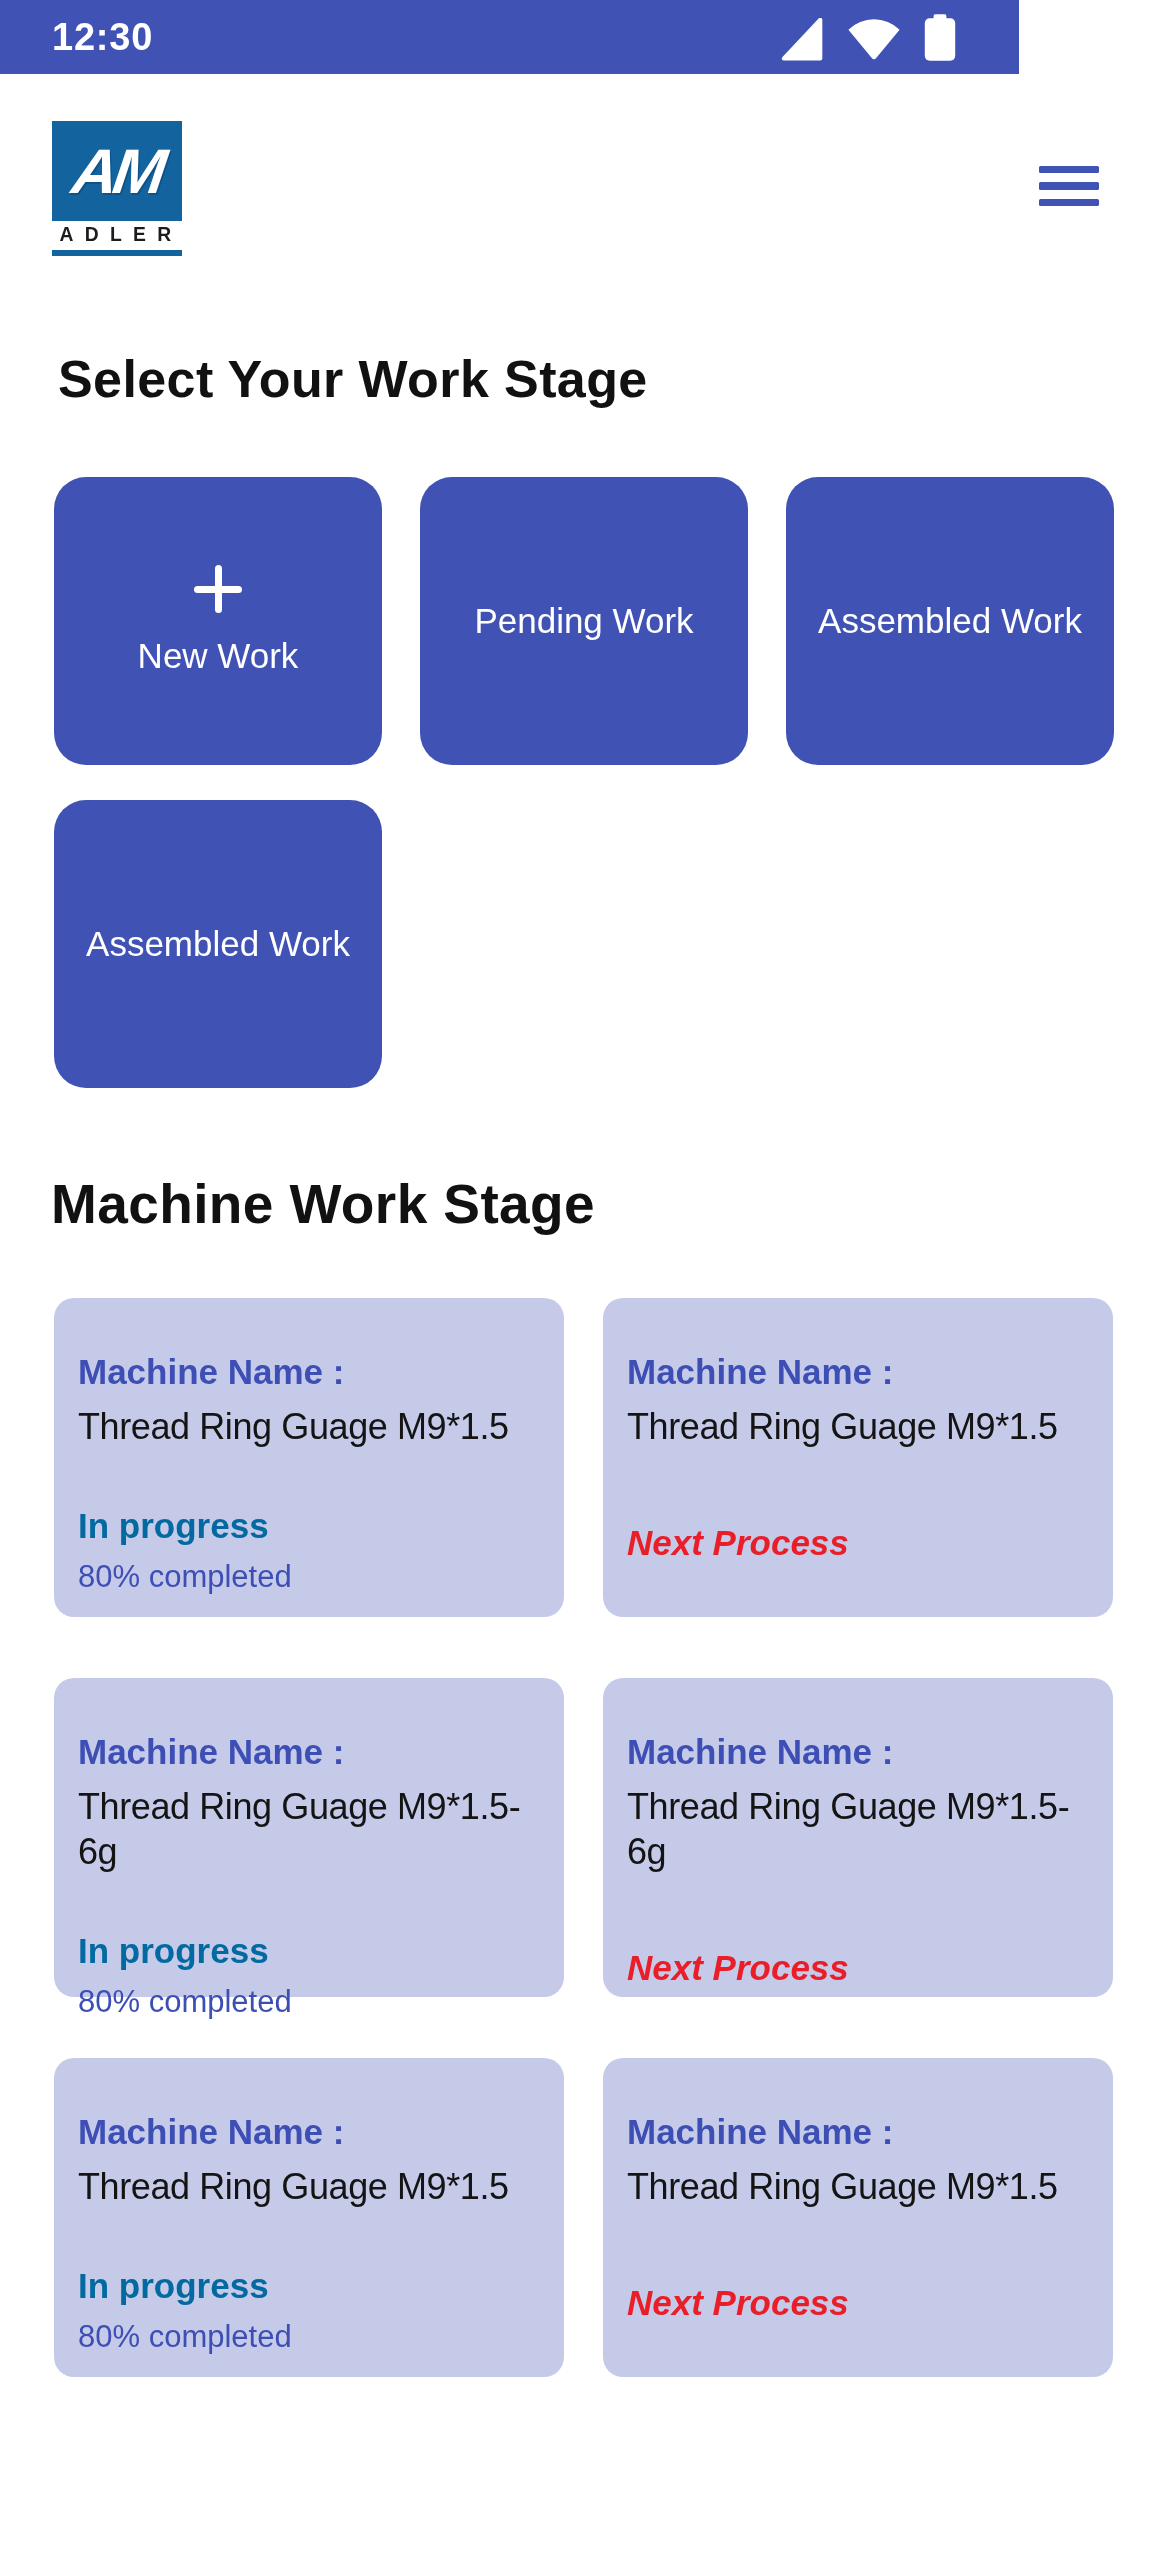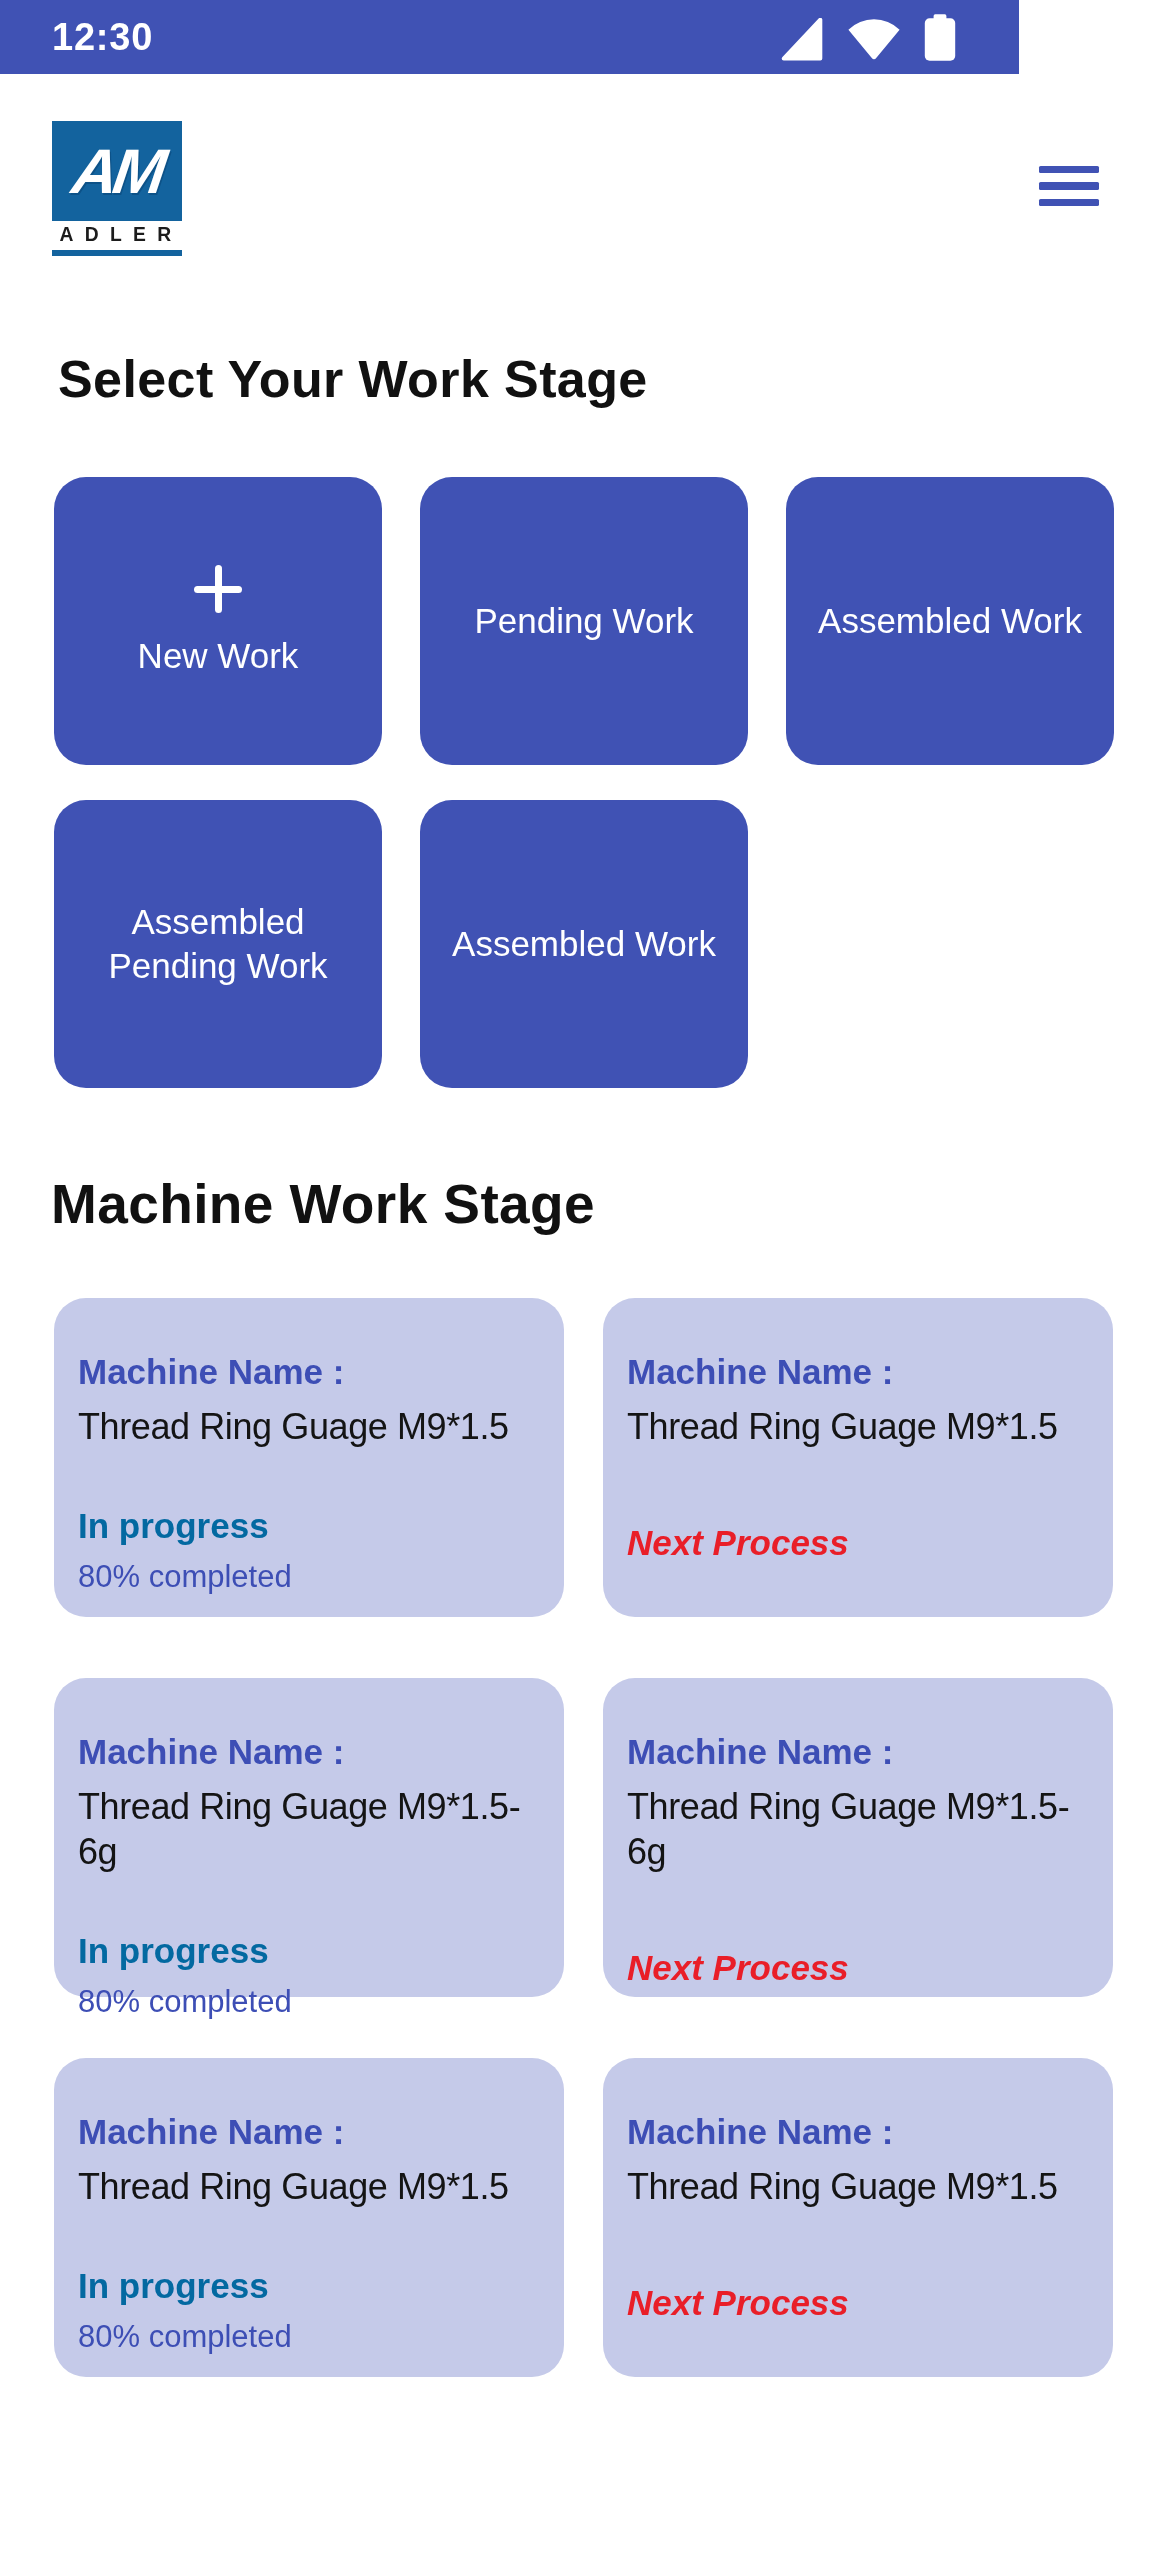--- a/index.html
+++ b/index.html
@@ -45,21 +45,21 @@
     padding:0 22.5px; cursor:pointer; border:none; }
   .wbtn .lbl{ color:#fff; }
   .plus{ position:relative; width:48px; height:48px; margin-bottom:21px; }
   .plus::before, .plus::after{ content:""; position:absolute; background:#ffffff; border-radius:4px; }
   .plus::before{ left:21px; top:0; width:7.2px; height:48px; }
   .plus::after{ left:0; top:21px; width:48px; height:7.2px; }
 
   
   .machine-grid{ position:absolute; left:54px; top:1298px; width:1058px;
     display:grid; grid-template-columns:510px 510px; column-gap:39px; row-gap:61px; }
-  .mcard{ width:510px; height:319px; background:#c5cae9; border-radius:32px;
+  .mcard{ width:510px; height:319px; background:#c5cae9; border-radius:20px;
     padding:52px 24px 0 24px; cursor:pointer; }
   .mlabel{ color:#3d4eb5; font-size:35px; font-weight:bold; line-height:44px; }
   .mname{ color:#141414; font-size:36px; line-height:45px; margin-top:9.7px; letter-spacing:-0.4px; }
   .mstatus{ font-size:35px; font-weight:bold; line-height:44px; }
   .mcard.progress .mstatus{ color:#0369a1; margin-top:55px; }
   .mcard.next .mstatus{ color:#e91e28; margin-top:72px;font-style:italic; }
   .mprogress{ color:#3d4eb5; font-size:31px; line-height:39px; margin-top:9.7px; }
 </style>
 </head>
 <body>
@@ -101,23 +101,20 @@
     <span class="plus"></span>
     <span class="lbl">New Work</span>
   </button>
   <button class="wbtn">
     <span class="lbl">Pending Work</span>
   </button>
   <button class="wbtn">
     <span class="lbl">Assembled Work</span>
   </button>
   <button class="wbtn">
-    <span class="lbl">Assembled Pending Work</span>
-  </button>
-  <button class="wbtn">
     <span class="lbl">Assembled Work</span>
   </button>
 </div>
 
 <div class="h2">Machine Work Stage</div>
 
 <div class="machine-grid">
 
   <div class="mcard progress">
     <div class="mlabel">Machine Name :</div>

